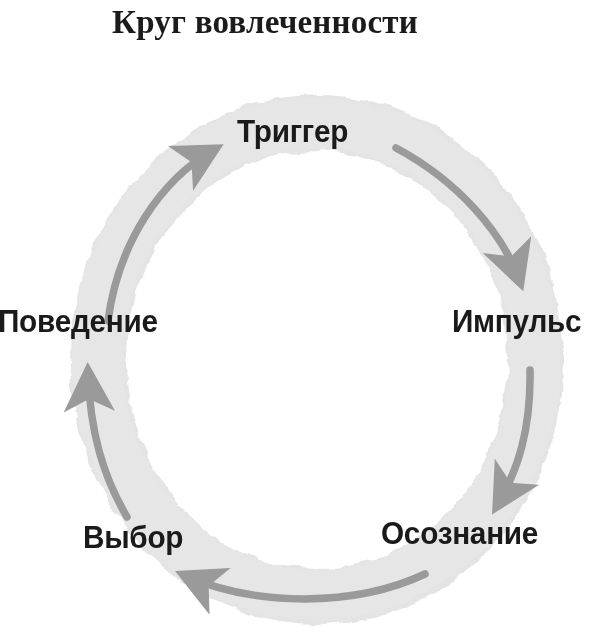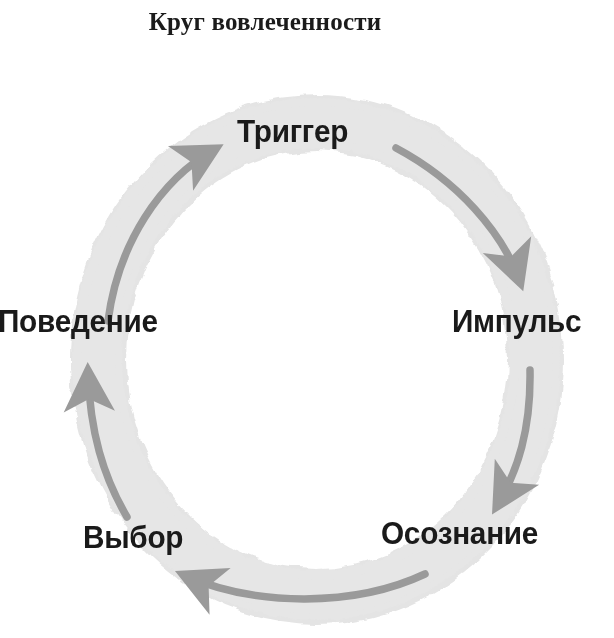--- a/index.html
+++ b/index.html
@@ -25,21 +25,21 @@
 
   
   #page-title {
     position: absolute;
     left: 0;
     top: 2px;
     width: 530px;
     text-align: center;
     font-family: "Liberation Serif", "DejaVu Serif", serif;
     font-weight: bold;
-    font-size: 25px;
+    font-size: 33px;
     line-height: 40px;
     letter-spacing: 0.2px;
     color: #1b1b1b;
     white-space: nowrap;
   }
 
   
   #cycle-canvas {
     position: absolute;
     left: 0;

